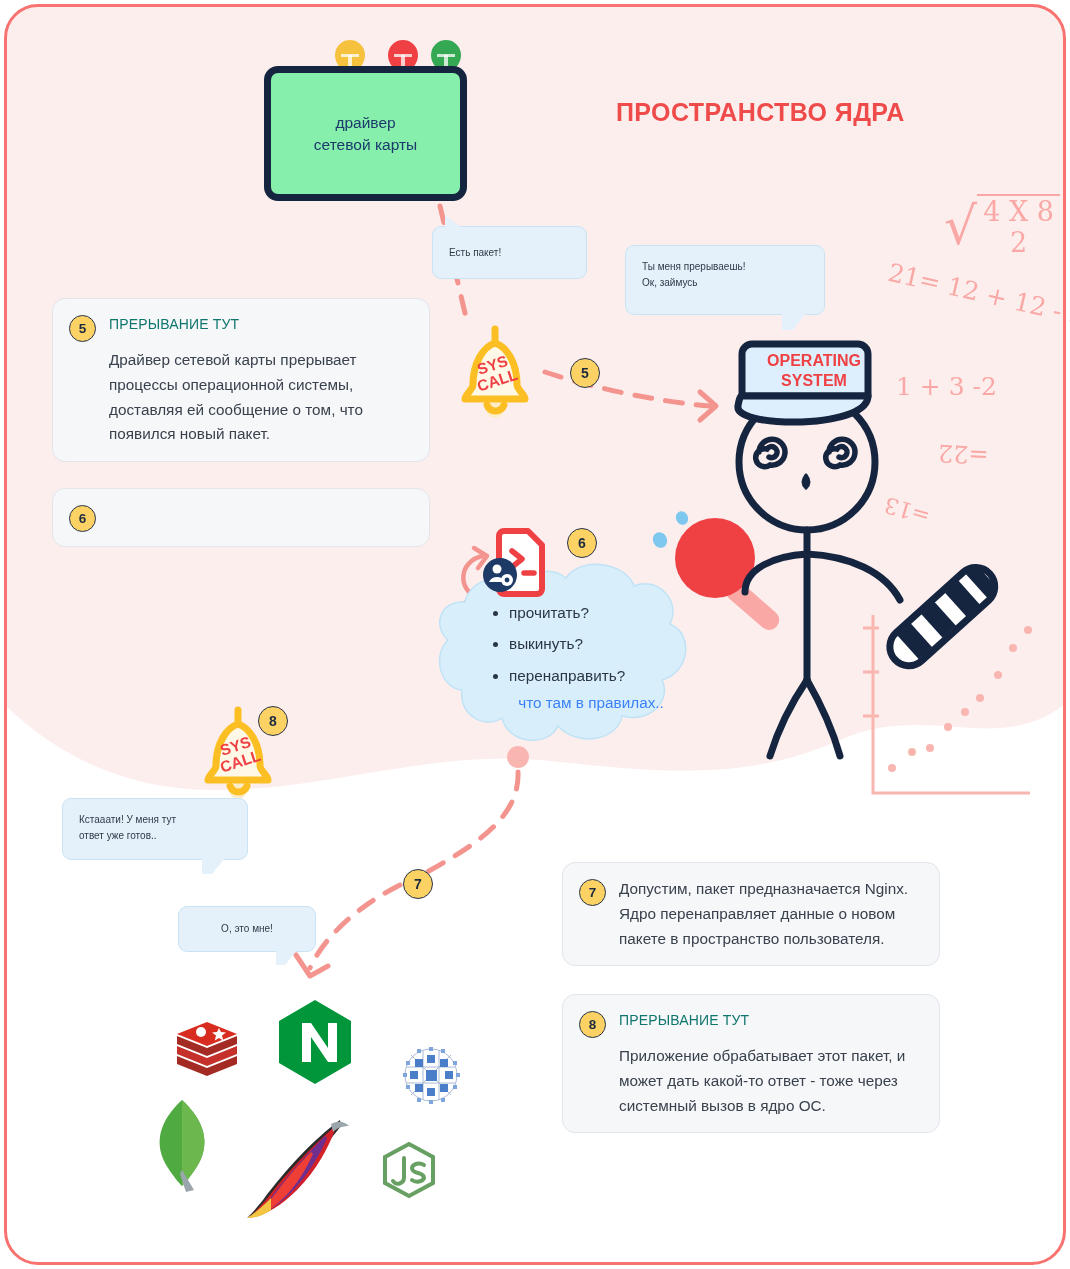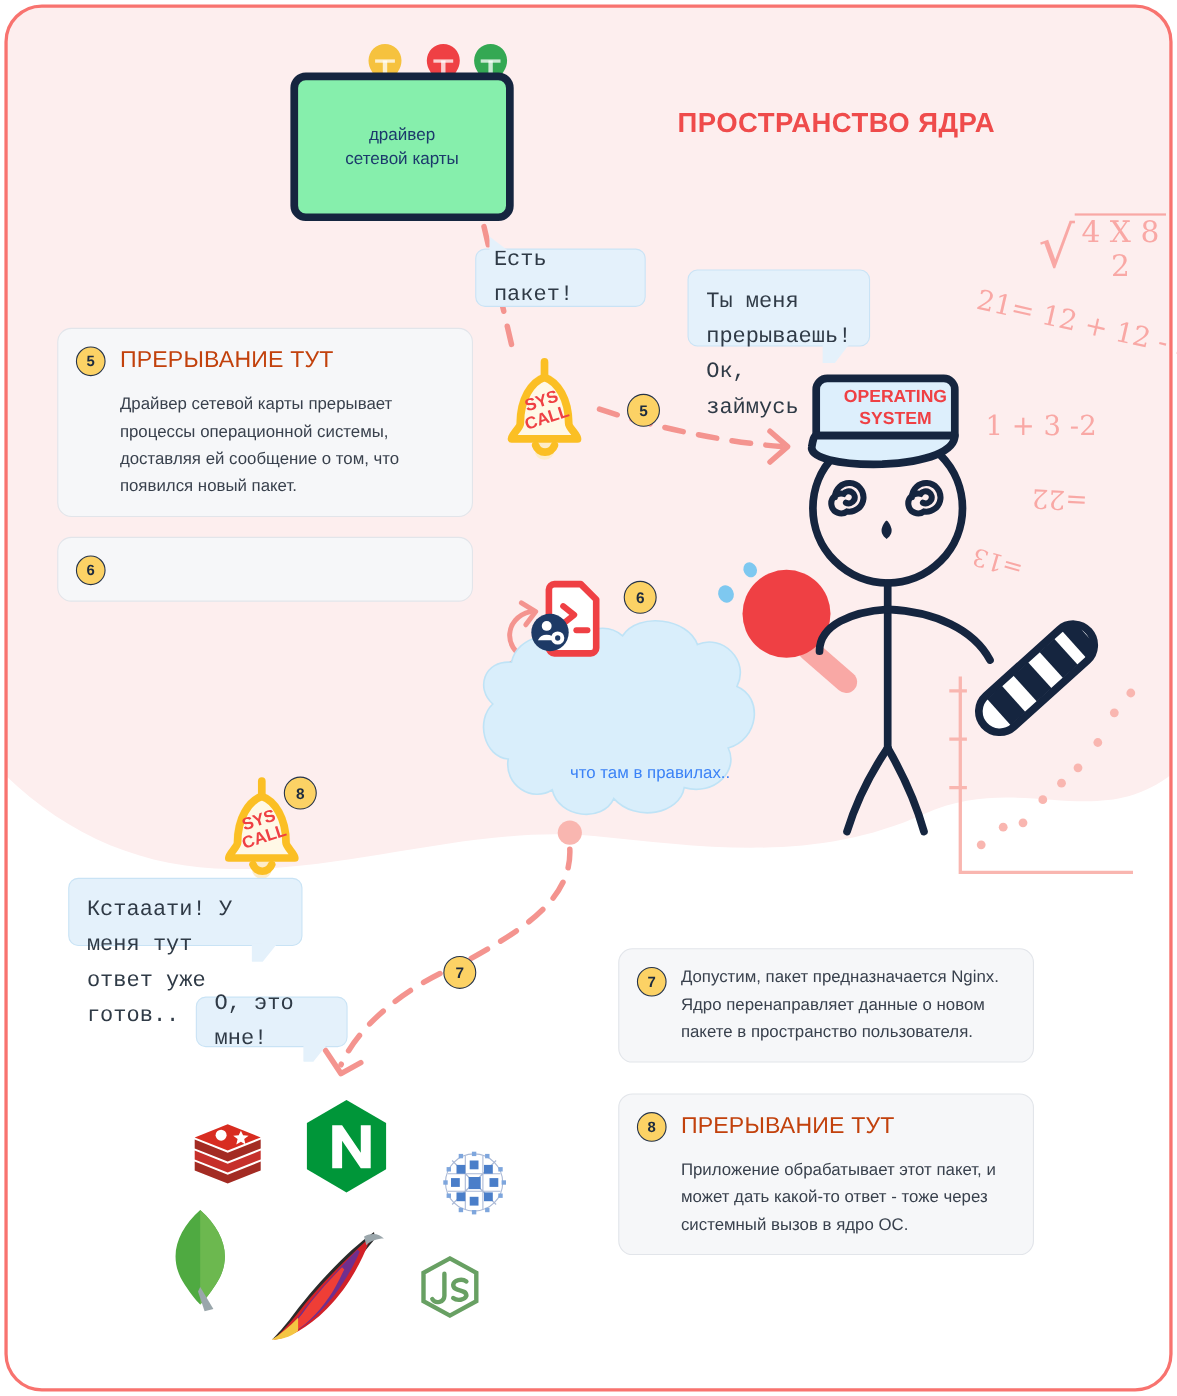--- a/index.html
+++ b/index.html
@@ -46,45 +46,45 @@
     display:flex;gap:13px;
   }
   .badge{
     flex:0 0 auto;width:27px;height:27px;border-radius:50%;
     background:#fcd265;border:1.6px solid #26344a;box-sizing:border-box;
     display:flex;align-items:center;justify-content:center;
     font-size:13.5px;font-weight:bold;color:#1d2b3f;margin-top:2px;
   }
   .info-body{flex:1 1 auto;}
   .info-head{
-    font-size:21px;color:#c2410c;letter-spacing:.15px;margin:3px 0 16px 0;
+    font-size:14px;color:#0f766e;letter-spacing:.15px;margin:3px 0 16px 0;
   }
   .info-text{font-size:15.3px;color:#39414d;line-height:1.62;}
 
   #card5{left:52px;top:298px;width:378px;}
   #card6{left:52px;top:488px;width:378px;align-items:flex-start;}
   #card7{left:562px;top:862px;width:378px;align-items:flex-start;}
   #card8{left:562px;top:994px;width:378px;}
 
   
   .bubble{
     position:absolute;background:#e4f1fb;border:1px solid #c9e3f5;
     border-radius:9px;box-sizing:border-box;
-    font-size:20px;color:#2f3a46;line-height:1.6;padding:13px 16px;font-family:Liberation Mono, monospace;
+    font-size:10px;color:#2f3a46;line-height:1.6;padding:13px 16px;
   }
   .bubble .tail{position:absolute;width:0;height:0;}
   #b-packet{left:432px;top:226px;width:155px;height:53px;
             display:flex;align-items:center;}
   #b-packet .tail{left:12px;top:-12px;border-left:0 solid transparent;
      border-right:17px solid transparent;border-bottom:13px solid #e4f1fb;}
-  #b-interrupt{left:625px;top:245px;width:166px;height:70px;}
+  #b-interrupt{left:625px;top:245px;width:200px;height:70px;}
   #b-interrupt .tail{right:18px;bottom:-16px;
      border-left:11px solid #e4f1fb;border-right:13px solid transparent;
      border-top:17px solid #e4f1fb;}
-  #b-ready{left:62px;top:798px;width:213px;height:62px;}
+  #b-ready{left:62px;top:798px;width:186px;height:62px;}
   #b-ready .tail{right:22px;bottom:-15px;
      border-left:10px solid #e4f1fb;border-right:13px solid transparent;
      border-top:16px solid #e4f1fb;}
   #b-mine{left:178px;top:906px;width:138px;height:46px;
           display:flex;align-items:center;justify-content:center;}
   #b-mine .tail{right:18px;bottom:-14px;
      border-left:9px solid #e4f1fb;border-right:12px solid transparent;
      border-top:15px solid #e4f1fb;}
 
   
@@ -427,20 +427,27 @@
     <span class="tail"></span>
     <div>Кстааати! У меня тут</div>
     <div>ответ уже готов..</div>
   </div>
 
   <div class="bubble" id="b-mine">
     <span class="tail"></span>
     <span>О, это мне!</span>
   </div>
 
+  <div class="cloud-text">
+    <ul>
+      <li>прочитать?</li>
+      <li>выкинуть?</li>
+      <li>перенаправить?</li>
+    </ul>
+  </div>
   <div class="cloud-tail-text">что там в правилах..</div>
 
   <div class="info-card" id="card5">
     <div class="badge">5</div>
     <div class="info-body">
       <div class="info-head">ПРЕРЫВАНИЕ ТУТ</div>
       <div class="info-text">Драйвер сетевой карты прерывает процессы операционной системы, доставляя ей сообщение о том, что появился новый пакет.</div>
     </div>
   </div>
 

